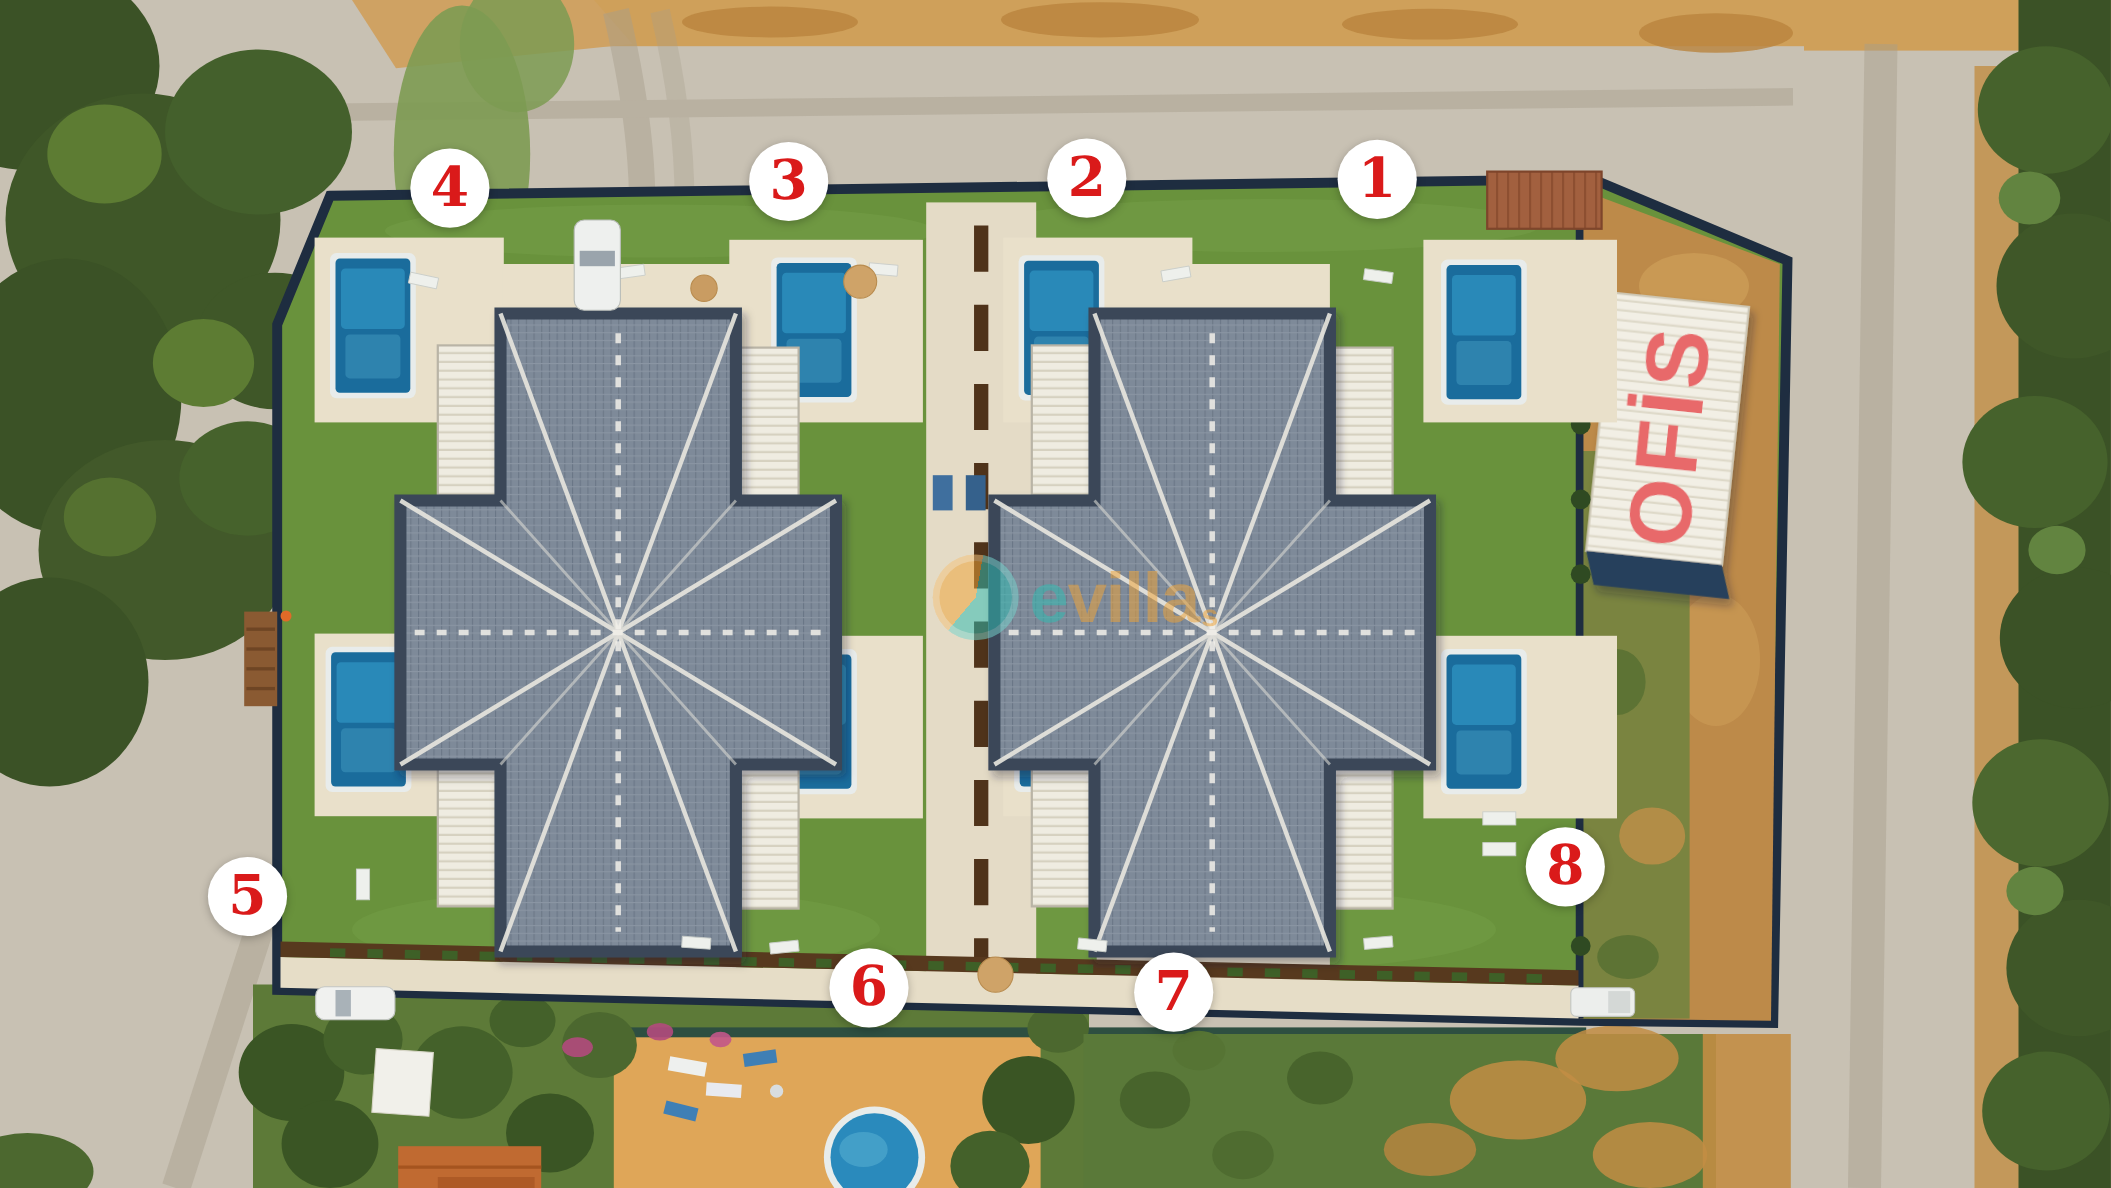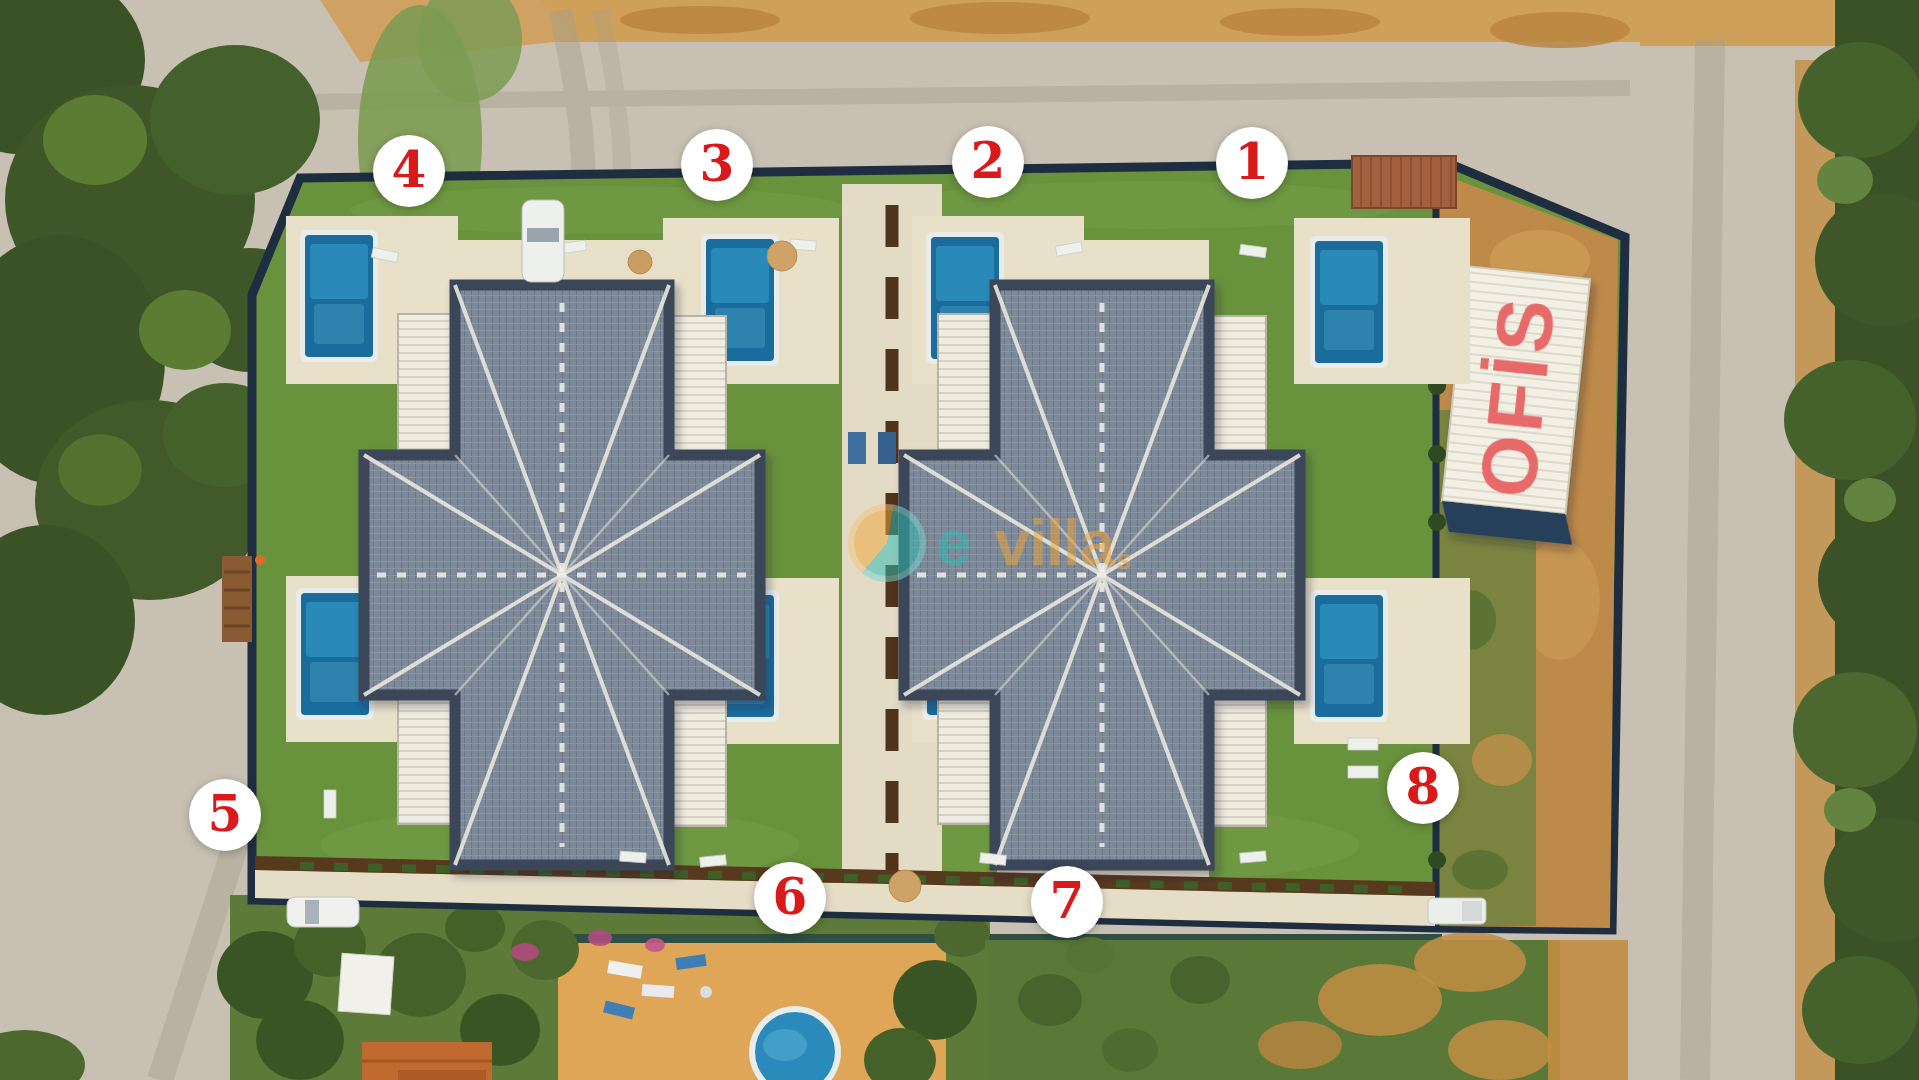--- a/index.html
+++ b/index.html
@@ -25,21 +25,21 @@
     position:absolute;left:848px;top:504px;display:flex;align-items:center;
     opacity:.52;pointer-events:none;
   }
   .wm-logo{
     width:78px;height:78px;border-radius:50%;margin-right:10px;
     background:conic-gradient(from 220deg,#f0a437 0 150deg,#2fbdb3 150deg 360deg);
     box-shadow:inset 0 0 0 6px rgba(255,255,255,.35);
   }
   .wm-text{font-weight:bold;font-size:64px;line-height:1;letter-spacing:-1px;}
   .wm-e{color:#2fbdb3;}
-  .wm-villa{color:#f0a437;padding-left:24px;}
+  .wm-villa{color:#f0a437;}
   .wm-s{color:#f0a437;font-weight:bold;font-size:28px;align-self:flex-end;margin:0 0 6px 2px;}
 </style>
 </head>
 <body>
 
 <div class="scene">
 
 <svg width="1919" height="1080" viewBox="0 0 1919 1080">
   <defs>
     <pattern id="slat" width="10" height="8" patternUnits="userSpaceOnUse">

